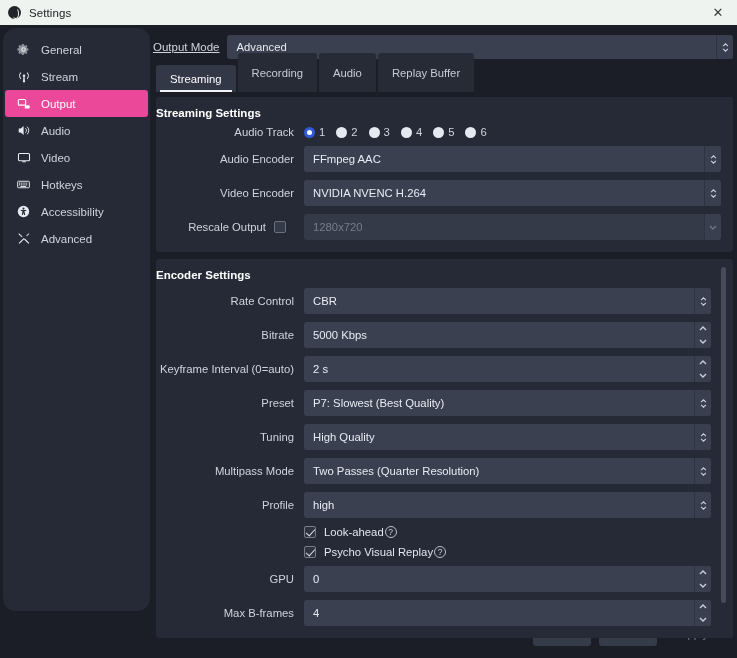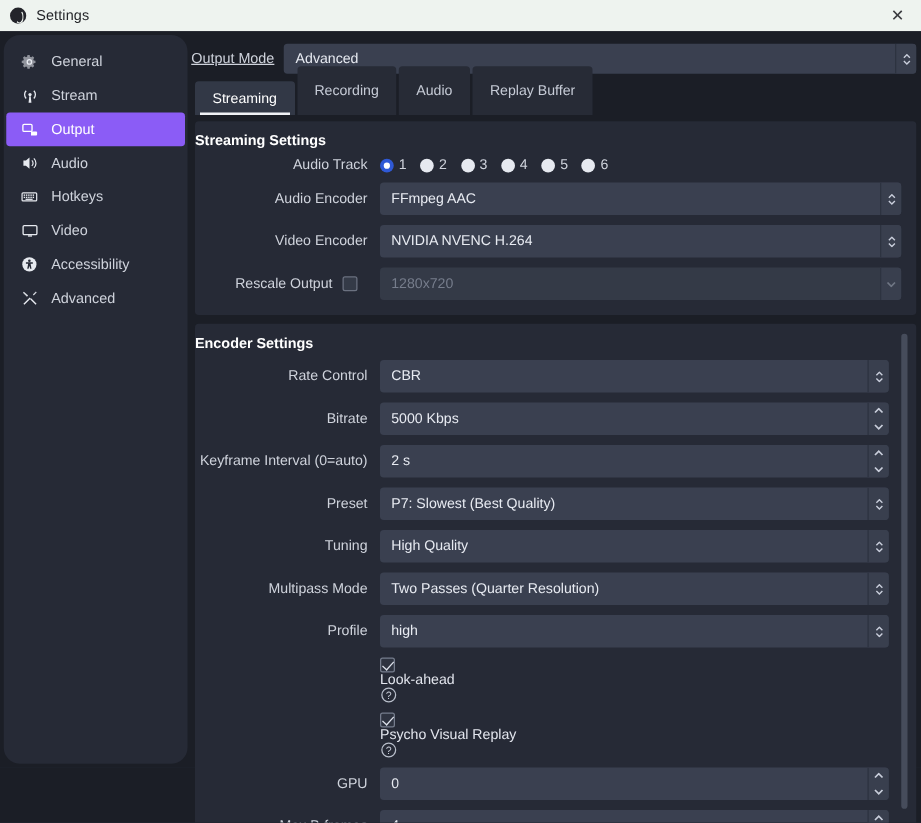--- a/index.html
+++ b/index.html
@@ -37,21 +37,21 @@
 
   
   .sidebar {
     width: 147px; flex: 0 0 147px; background: #262a36;
     padding: 8px 0 0 0; margin: 3px 0 3px 3px; border-radius: 13px;
   }
   .side-item {
     display: flex; align-items: center; height: 27px; padding: 0 10px;
     margin: 0 2px; color: #cfd3dc; font-size: 11.5px; cursor: pointer; border-radius: 3px;
   }
-  .side-item.active { background: #8b5cf6; color: #ffffff; }
+  .side-item.active { background: #ec4899; color: #ffffff; }
   .side-item .ico {
     width: 17px; flex: 0 0 17px; margin-right: 9px; display: flex;
     align-items: center; justify-content: center; color: #e7eaf0;
   }
   .side-item.active .ico { color: #fff; }
   .side-item svg { display: block; }
 
   
   .main { flex: 1; display: flex; flex-direction: column; min-width: 0; padding: 3px 4px 0 3px; }
 
@@ -125,21 +125,21 @@
   
   .cbox {
     width: 12px; height: 12px; border: 1px solid #767d8d; border-radius: 2px;
     background: #2e3340; margin-right: 8px; position: relative; cursor: pointer; flex: 0 0 12px;
   }
   .cbox.checked::after {
     content: ""; position: absolute; left: 3px; top: 0px; width: 4px; height: 8px;
     border: solid #dfe3ec; border-width: 0 1.6px 1.6px 0; transform: rotate(42deg);
   }
   .cbox.empty { background: #343a47; border-color: #6b7180; }
-  .check-row { display: flex; align-items: flex-start; flex-direction: column; }
+  .check-row { display: flex; align-items: flex-start; }
   .check-lbl { font-size: 11.3px; color: #e3e6ee; }
   .help-ico {
     width: 12px; height: 12px; border-radius: 50%; border: 1px solid #b9bfcb;
     color: #cdd2dd; font-size: 8.5px; line-height: 10px; text-align: center;
     margin-left: 1px; display: inline-block; cursor: pointer;
   }
 
   
   .enc-wrap { position: relative; }
   .scrollbar {
@@ -208,20 +208,30 @@
       </div>
 
       <div class="side-item">
         <span class="ico">
           <svg width="14" height="13" viewBox="0 0 16 16">
               <path fill="currentColor" d="M7.5 2.5 4 5.5H1.5v5H4l3.5 3z"></path>
               <path fill="none" stroke="currentColor" stroke-width="1.2" d="M9.8 5.3a3.6 3.6 0 0 1 0 5.4M11.8 3.3a6.4 6.4 0 0 1 0 9.4"></path>
             </svg>
         </span>
         <span>Audio</span>
+      </div>
+
+      <div class="side-item">
+        <span class="ico">
+          <svg width="14" height="13" viewBox="0 0 16 16">
+              <rect x="1.2" y="3" width="13.6" height="9" rx="1.2" fill="none" stroke="currentColor" stroke-width="1.3"></rect>
+              <rect x="6" y="12.6" width="4" height="1.3" fill="currentColor"></rect>
+            </svg>
+        </span>
+        <span>Video</span>
       </div>
 
       <div class="side-item">
         <span class="ico">
           <svg width="15" height="13" viewBox="0 0 16 16">
               <rect x="0.8" y="4" width="14.4" height="8" rx="1" fill="none" stroke="currentColor" stroke-width="1.2"></rect>
               <g fill="currentColor">
                 <rect x="2.4" y="5.6" width="1.4" height="1.4"></rect>
                 <rect x="4.6" y="5.6" width="1.4" height="1.4"></rect>
                 <rect x="6.8" y="5.6" width="1.4" height="1.4"></rect>
@@ -230,30 +240,20 @@
                 <rect x="2.4" y="7.8" width="1.4" height="1.4"></rect>
                 <rect x="4.6" y="7.8" width="1.4" height="1.4"></rect>
                 <rect x="6.8" y="7.8" width="1.4" height="1.4"></rect>
                 <rect x="9" y="7.8" width="1.4" height="1.4"></rect>
                 <rect x="11.2" y="7.8" width="1.4" height="1.4"></rect>
                 <rect x="4.2" y="9.8" width="7" height="1.2"></rect>
               </g>
             </svg>
         </span>
         <span>Hotkeys</span>
-      </div>
-
-      <div class="side-item">
-        <span class="ico">
-          <svg width="14" height="13" viewBox="0 0 16 16">
-              <rect x="1.2" y="3" width="13.6" height="9" rx="1.2" fill="none" stroke="currentColor" stroke-width="1.3"></rect>
-              <rect x="6" y="12.6" width="4" height="1.3" fill="currentColor"></rect>
-            </svg>
-        </span>
-        <span>Video</span>
       </div>
 
       <div class="side-item">
         <span class="ico">
           <svg width="13" height="13" viewBox="0 0 16 16">
               <circle cx="8" cy="8" r="7" fill="currentColor"></circle>
               <circle cx="8" cy="4.4" r="1.3" fill="#262a36"></circle>
               <path fill="#262a36" d="M4.6 6h6.8v1.3H9.2l.9 5.1H8.8L8 9.4l-.8 3H5.9l.9-5.1H4.6z"></path>
             </svg>
         </span>

